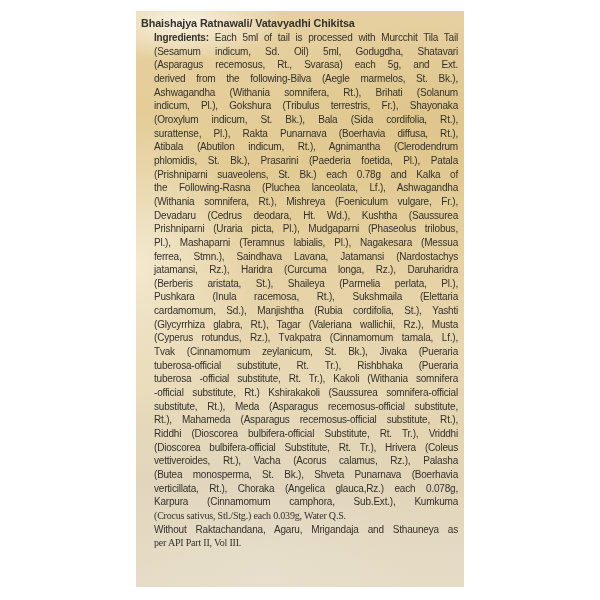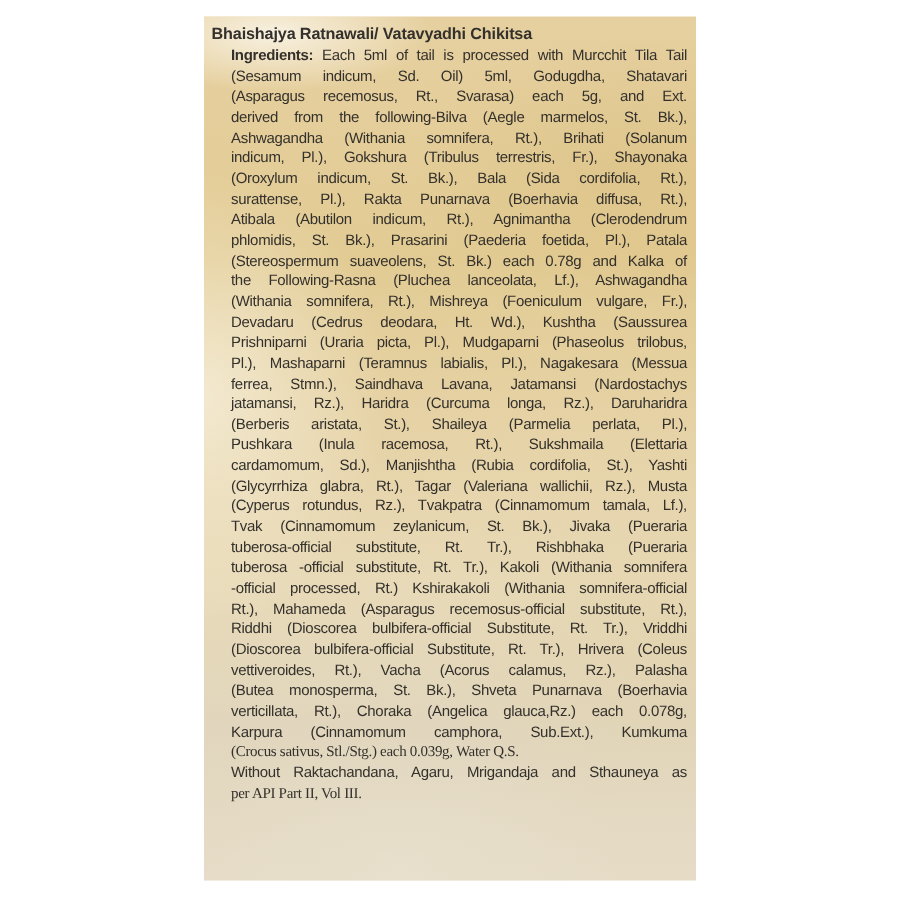--- a/index.html
+++ b/index.html
@@ -75,37 +75,38 @@
 
       <div class="line">(Sesamum indicum, Sd. Oil) 5ml, Godugdha, Shatavari</div>
           <div class="line">(Asparagus recemosus, Rt., Svarasa) each 5g, and Ext.</div>
           <div class="line">derived from the following-Bilva (Aegle marmelos, St. Bk.),</div>
           <div class="line">Ashwagandha (Withania somnifera, Rt.), Brihati (Solanum</div>
           <div class="line">indicum, Pl.), Gokshura (Tribulus terrestris, Fr.), Shayonaka</div>
           <div class="line">(Oroxylum indicum, St. Bk.), Bala (Sida cordifolia, Rt.),</div>
           <div class="line">surattense, Pl.), Rakta Punarnava (Boerhavia diffusa, Rt.),</div>
           <div class="line">Atibala (Abutilon indicum, Rt.), Agnimantha (Clerodendrum</div>
           <div class="line">phlomidis, St. Bk.), Prasarini (Paederia foetida, Pl.), Patala</div>
-          <div class="line">(Stereospermum suaveolens, St. Bk.) each 0.78g and Kalka of</div>
+          <div class="line">(Prishniparni suaveolens, St. Bk.) each 0.78g and Kalka of</div>
           <div class="line">the Following-Rasna (Pluchea lanceolata, Lf.), Ashwagandha</div>
           <div class="line">(Withania somnifera, Rt.), Mishreya (Foeniculum vulgare, Fr.),</div>
           <div class="line">Devadaru (Cedrus deodara, Ht. Wd.), Kushtha (Saussurea</div>
           <div class="line">Prishniparni (Uraria picta, Pl.), Mudgaparni (Phaseolus trilobus,</div>
           <div class="line">Pl.), Mashaparni (Teramnus labialis, Pl.), Nagakesara (Messua</div>
           <div class="line">ferrea, Stmn.), Saindhava Lavana, Jatamansi (Nardostachys</div>
           <div class="line">jatamansi, Rz.), Haridra (Curcuma longa, Rz.), Daruharidra</div>
           <div class="line">(Berberis aristata, St.), Shaileya (Parmelia perlata, Pl.),</div>
           <div class="line">Pushkara (Inula racemosa, Rt.), Sukshmaila (Elettaria</div>
           <div class="line">cardamomum, Sd.), Manjishtha (Rubia cordifolia, St.), Yashti</div>
           <div class="line">(Glycyrrhiza glabra, Rt.), Tagar (Valeriana wallichii, Rz.), Musta</div>
           <div class="line">(Cyperus rotundus, Rz.), Tvakpatra (Cinnamomum tamala, Lf.),</div>
           <div class="line">Tvak (Cinnamomum zeylanicum, St. Bk.), Jivaka (Pueraria</div>
           <div class="line">tuberosa-official substitute, Rt. Tr.), Rishbhaka (Pueraria</div>
           <div class="line">tuberosa -official substitute, Rt. Tr.), Kakoli (Withania somnifera</div>
-          <div class="line">-official processed, Rt.) Kshirakakoli (Withania somnifera-official</div>
+          <div class="line">-official substitute, Rt.) Kshirakakoli (Saussurea somnifera-official</div>
+          <div class="line">substitute, Rt.), Meda (Asparagus recemosus-official substitute,</div>
           <div class="line">Rt.), Mahameda (Asparagus recemosus-official substitute, Rt.),</div>
           <div class="line">Riddhi (Dioscorea bulbifera-official Substitute, Rt. Tr.), Vriddhi</div>
           <div class="line">(Dioscorea bulbifera-official Substitute, Rt. Tr.), Hrivera (Coleus</div>
           <div class="line">vettiveroides, Rt.), Vacha (Acorus calamus, Rz.), Palasha</div>
           <div class="line">(Butea monosperma, St. Bk.), Shveta Punarnava (Boerhavia</div>
           <div class="line">verticillata, Rt.), Choraka (Angelica glauca,Rz.) each 0.078g,</div>
           <div class="line">Karpura (Cinnamomum camphora, Sub.Ext.), Kumkuma</div>
           <div class="line no-just">(Crocus sativus, Stl./Stg.) each 0.039g, Water Q.S.</div>
           <div class="line">Without Raktachandana, Agaru, Mrigandaja and Sthauneya as</div>
           <div class="line no-just">per API Part II, Vol III.</div>

